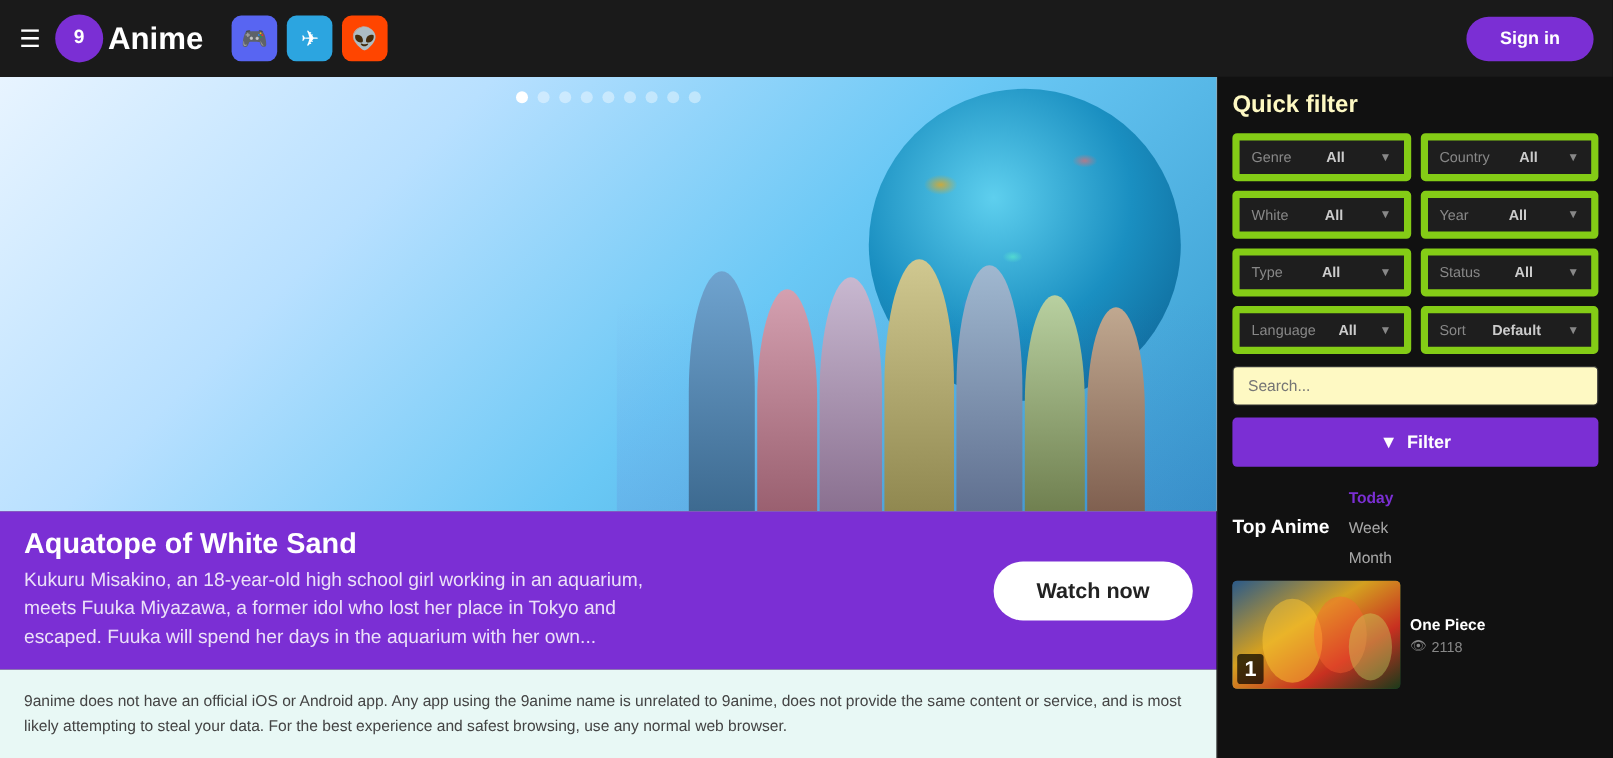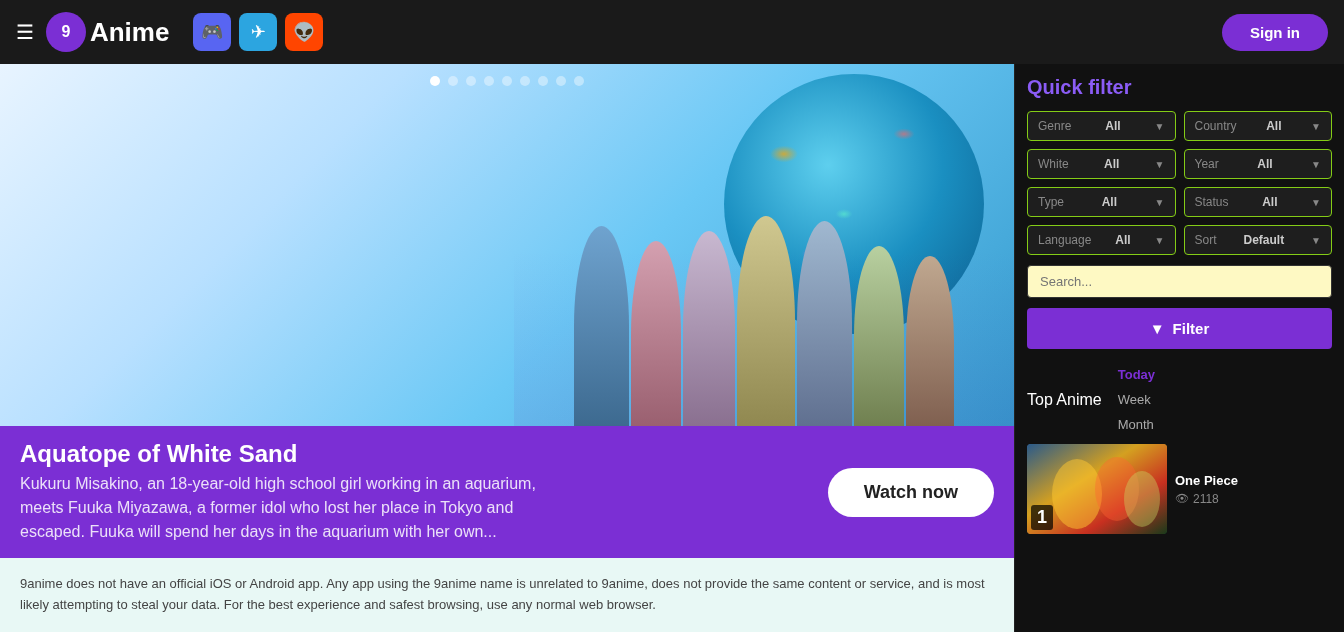--- a/index.html
+++ b/index.html
@@ -238,32 +238,32 @@
       width: 330px;
       background: #111;
       padding: 12px;
       overflow-y: auto;
       border-left: 1px solid #222;
       flex-shrink: 0;
     }
     .quick-filter-title {
       font-size: 20px;
       font-weight: bold;
-      color: #8b5cf6;
+      color: #fef9c3;
       margin-bottom: 12px;
     }
     .filter-grid {
       display: grid;
       grid-template-columns: 1fr 1fr;
       gap: 8px;
       margin-bottom: 10px;
     }
     .filter-select {
       background: #1e1e1e;
-      border: 1px solid #84cc16;
+      border: 6px solid #84cc16;
       border-radius: 4px;
       color: #ccc;
       padding: 7px 10px;
       font-size: 12px;
       cursor: pointer;
       display: flex;
       align-items: center;
       justify-content: space-between;
     }
     .filter-select span.label { color: #888; }
@@ -297,21 +297,21 @@
       margin-bottom: 16px;
     }
     .top-anime-header {
       display: flex;
       align-items: center;
       gap: 12px;
       margin-bottom: 10px;
     }
     .top-anime-title {
       font-size: 16px;
-      font-weight: normal;
+      font-weight: bold;
       color: #fff;
     }
     .tab-group {
       display: flex;
       gap: 6px;
       flex-direction: column;
     }
     .tab {
       font-size: 13px;
       color: #aaa;

